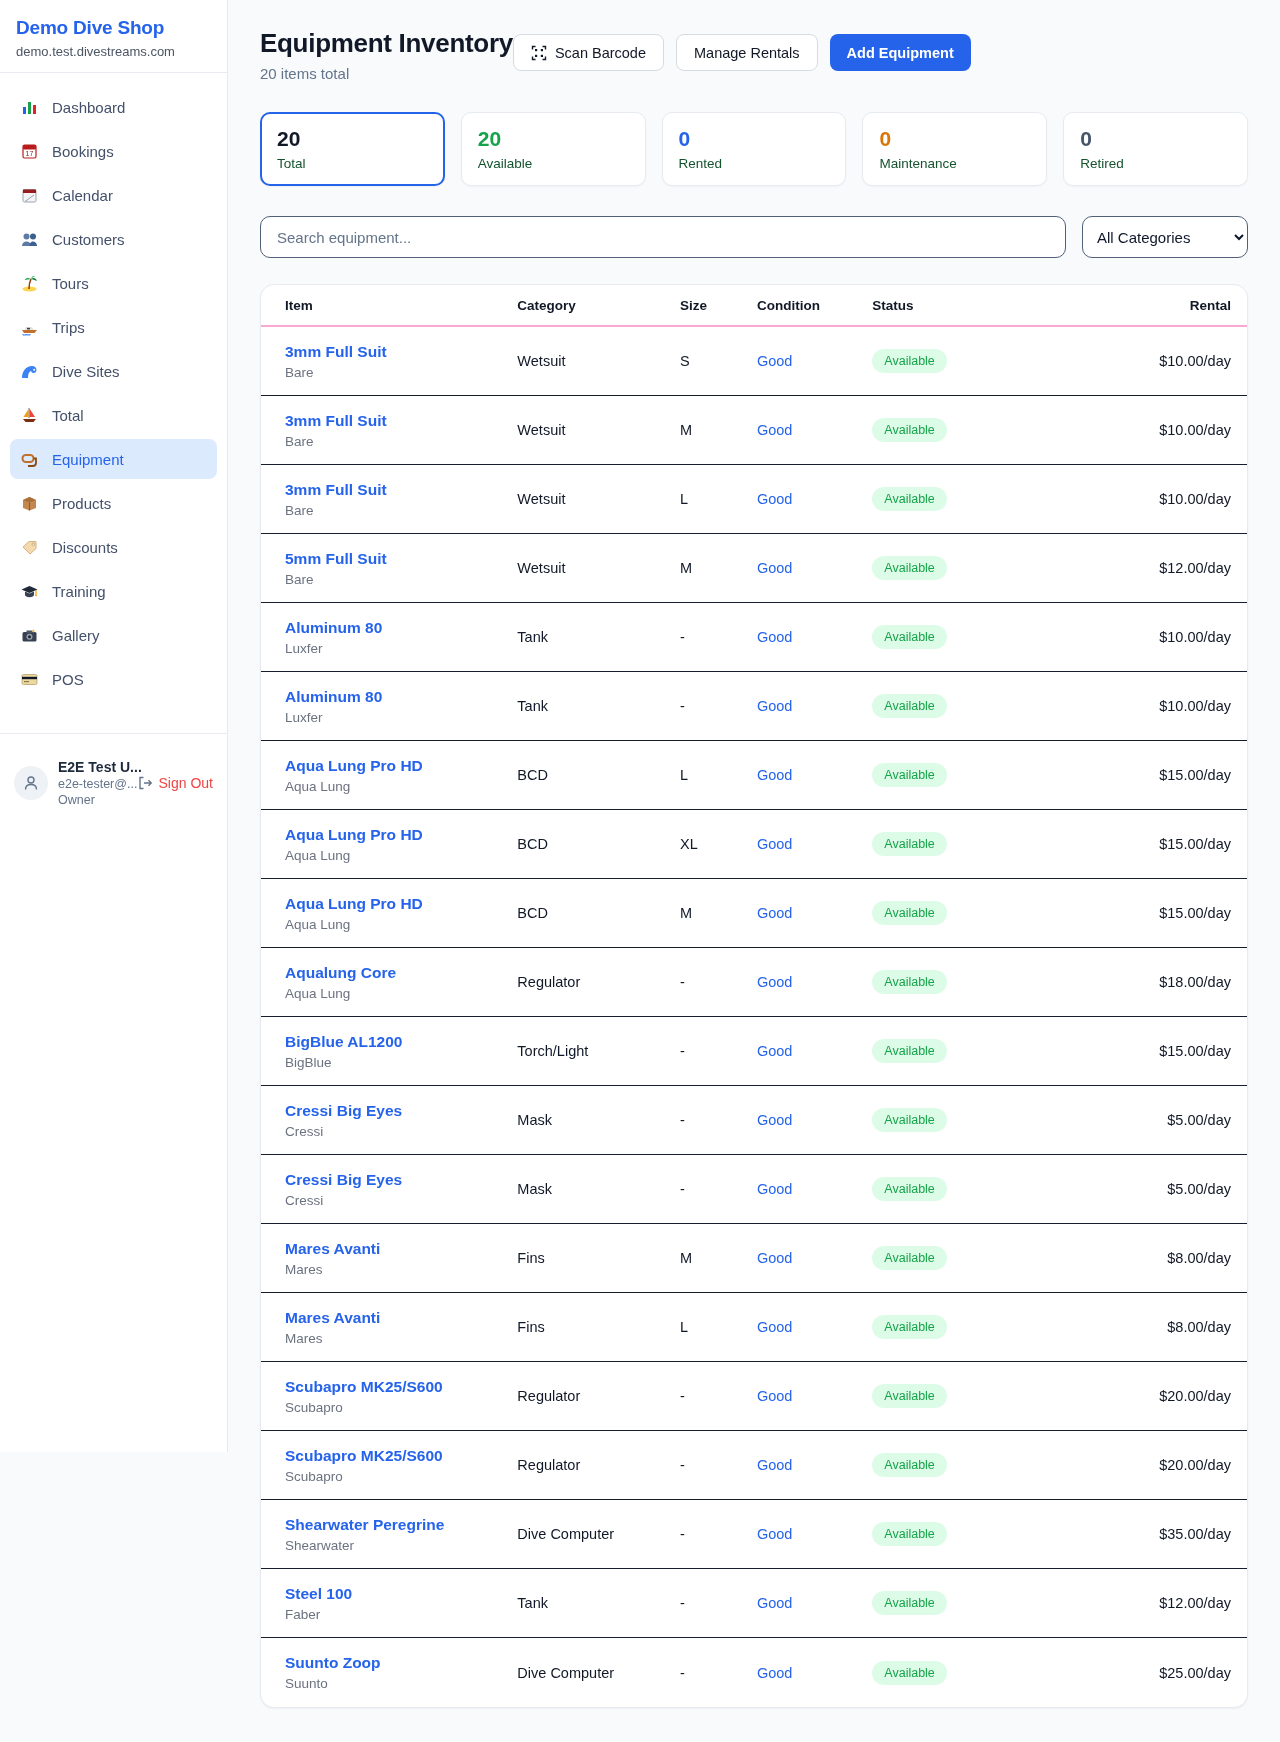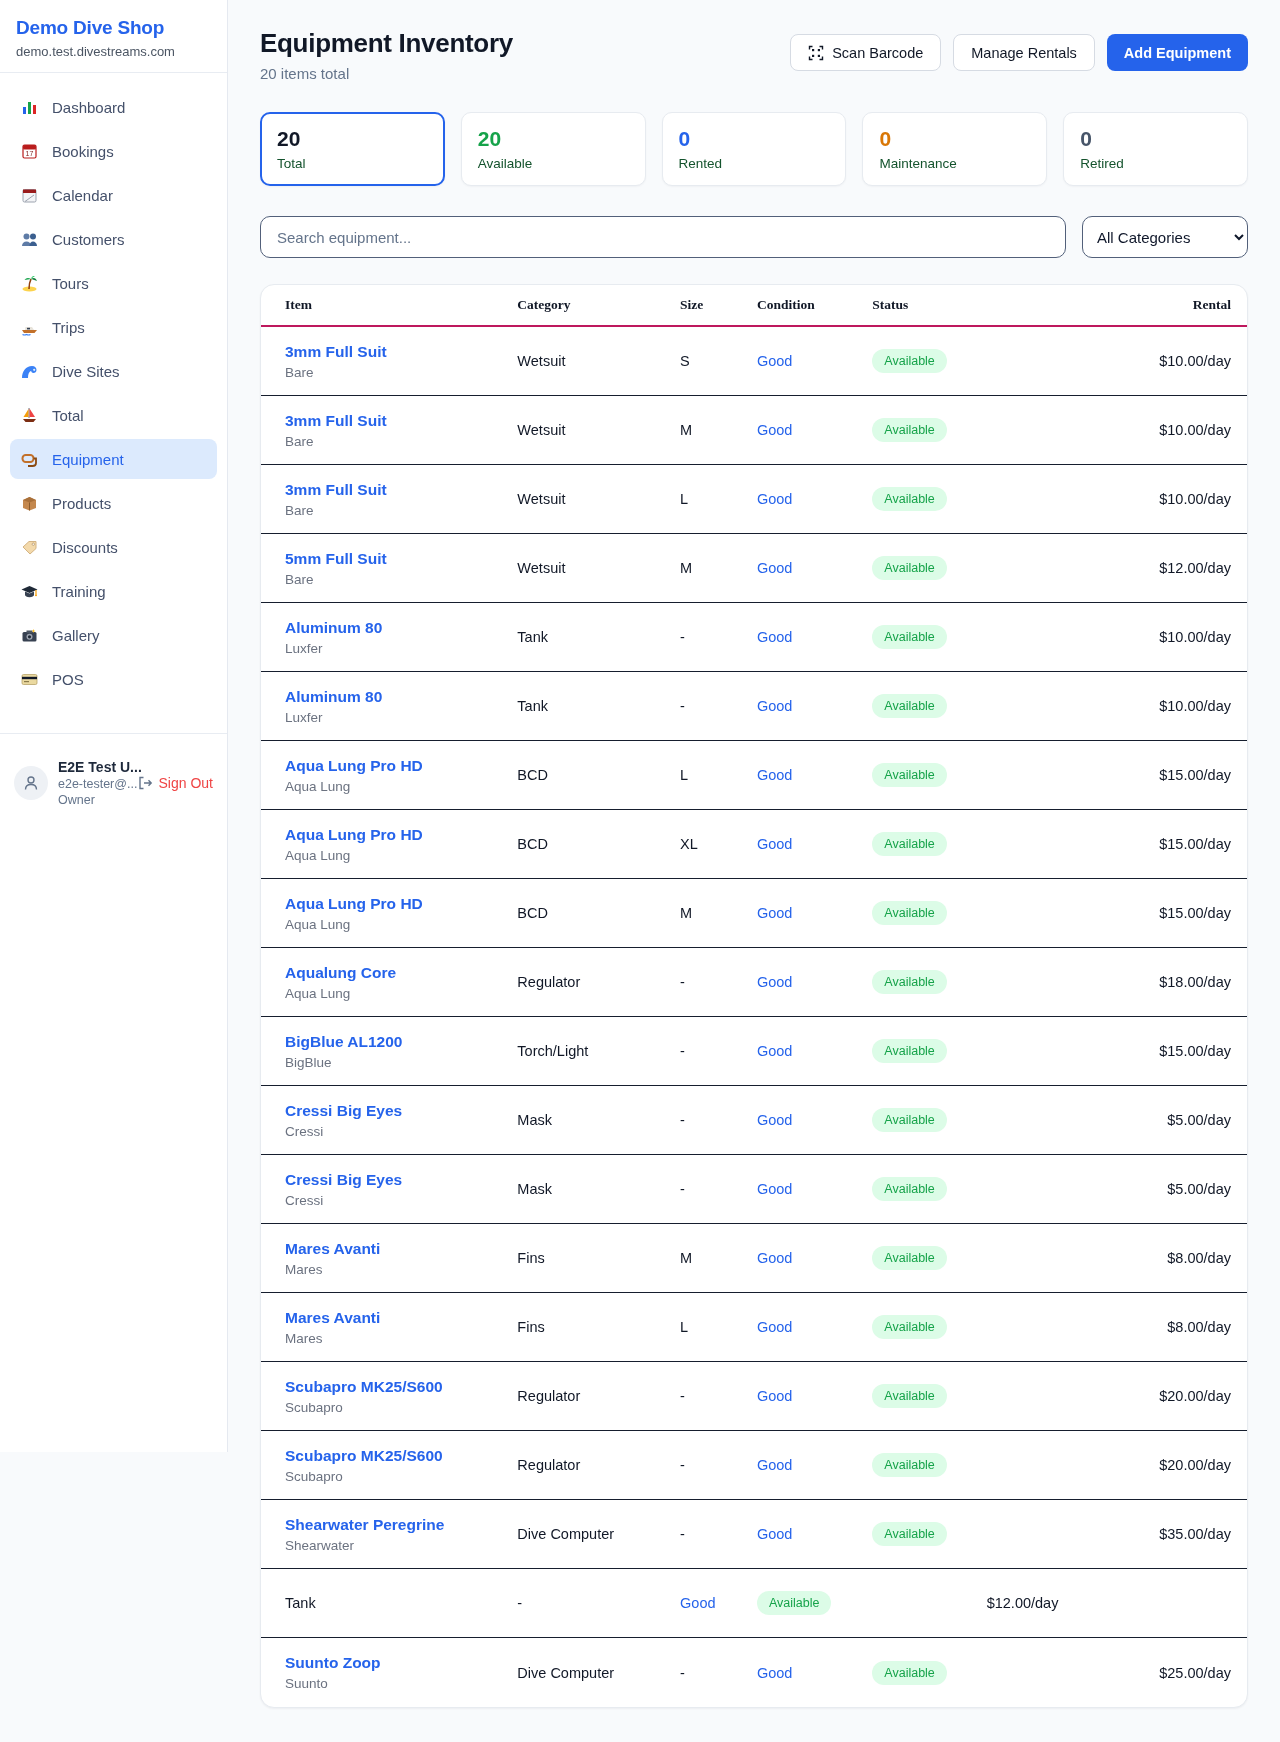--- a/index.html
+++ b/index.html
@@ -20,42 +20,42 @@
   .nav-icon { width:19px; height:19px; flex:0 0 19px; display:inline-flex; }
   .user-block { margin-top:30px; border-top:1px solid #e8ecf2; padding:25px 14px; display:flex; align-items:center; }
   .avatar { width:34px; height:34px; border-radius:50%; background:#eef1f5; display:flex; align-items:center; justify-content:center; flex:0 0 34px; }
   .user-meta { margin-left:10px; min-width:0; flex:1; }
   .user-name { font-size:14px; font-weight:700; color:#1e293b; white-space:nowrap; }
   .user-email, .user-role { font-size:12.5px; color:#64748b; margin-top:2px; white-space:nowrap; }
   .signout { display:flex; align-items:center; gap:6px; color:#ef4444; font-size:14px; cursor:pointer; white-space:nowrap; }
 
   
   .main { flex:1; padding:28px 32px 0; }
-  .page-head { display:flex; justify-content:space-between; align-items:flex-start; }
+  .page-head { display:flex; align-items:flex-start; }
   .page-title { font-size:26px; font-weight:800; color:#111827; letter-spacing:-0.3px; }
   .page-subtitle { font-size:15px; color:#64748b; margin-top:6px; }
   .head-actions { display:flex; gap:12px; margin-top:6px; }
   .btn { height:37px; display:inline-flex; align-items:center; gap:8px; padding:0 17px; border-radius:8px; font-size:14.5px; cursor:pointer; border:1px solid transparent; }
   .btn-outline { background:#ffffff; border-color:#d6dbe3; color:#111827; font-weight:500; }
   .btn-primary { background:#2563eb; color:#ffffff; font-weight:600; border:none; }
 
   .stats { display:flex; gap:16px; margin-top:30px; }
   .stat-card { flex:1; background:#ffffff; border:1px solid #e7ebf0; border-radius:10px; padding:13px 16px 14px; box-shadow:0 1px 2px rgba(15,23,42,0.04); }
   .stat-card.selected { border:2px solid #2563eb; padding:12px 15px 13px; }
   .stat-value { font-size:21px; font-weight:700; line-height:26px; }
   .stat-label { font-size:13.5px; color:#14532d; margin-top:4px; }
 
   .filters { display:flex; gap:16px; margin-top:30px; }
   .search-input { flex:1; height:42px; border:1px solid #52607a; border-radius:10px; background:#ffffff; padding:0 16px; font-size:15px; color:#0f172a; font-family:"Liberation Sans", sans-serif; outline:none; }
   .search-input::placeholder { color:#64748b; }
   .category-select { width:166px; height:42px; border:1px solid #52607a; border-radius:10px; background:#ffffff; padding:0 10px; font-size:15px; color:#0f172a; font-family:"Liberation Sans", sans-serif; }
 
   .table-card { margin-top:26px; background:#ffffff; border:1px solid #e7ebf0; border-radius:14px; box-shadow:0 1px 2px rgba(15,23,42,0.05); overflow:hidden; margin-bottom:30px; }
   .trow { display:grid; grid-template-columns:26% 16.5% 7.8% 11.7% 20.5% 17.5%; align-items:center; }
-  .thead { height:42px; border-bottom:2px solid #be185d;font-family:Liberation Serif, serif; }
+  .thead { height:42px; border-bottom:2px solid #f9a8d4; }
   .th { font-size:13.5px; font-weight:700; color:#111827; }
   .trow > :first-child { padding-left:24px; }
   .trow > :last-child { padding-right:16px; text-align:right; }
   .tbody .trow { min-height:69px; border-bottom:1.5px solid #161e2e; padding:10px 0; }
   .tbody .trow:last-child { border-bottom:none; }
   .item-name { font-size:15.5px; font-weight:600; color:#2563eb; cursor:pointer; }
   .item-brand { font-size:13.5px; color:#6b7280; margin-top:4px; }
   .cell { font-size:14.5px; color:#111827; }
   .cond-link { font-size:14.5px; color:#2563eb; font-weight:500; cursor:pointer; }
   .pill { display:inline-block; background:#dcfce7; color:#16a34a; font-size:12.5px; font-weight:500; padding:5px 12px; border-radius:999px; }
@@ -520,20 +520,24 @@
       <div class="item-brand">Shearwater</div>
     </div>
     <div class="cell">Dive Computer</div>
     <div class="cell">-</div>
     <div><span class="cond-link">Good</span></div>
     <div><span class="pill">Available</span></div>
     <div class="rental">$35.00/day</div>
   </div>
 
   <div class="trow">
+    <div>
+      <div class="item-name">Steel 100</div>
+      <div class="item-brand">Faber</div>
+    </div>
     <div class="cell">Tank</div>
     <div class="cell">-</div>
     <div><span class="cond-link">Good</span></div>
     <div><span class="pill">Available</span></div>
     <div class="rental">$12.00/day</div>
   </div>
 
   <div class="trow">
     <div>
       <div class="item-name">Suunto Zoop</div>

